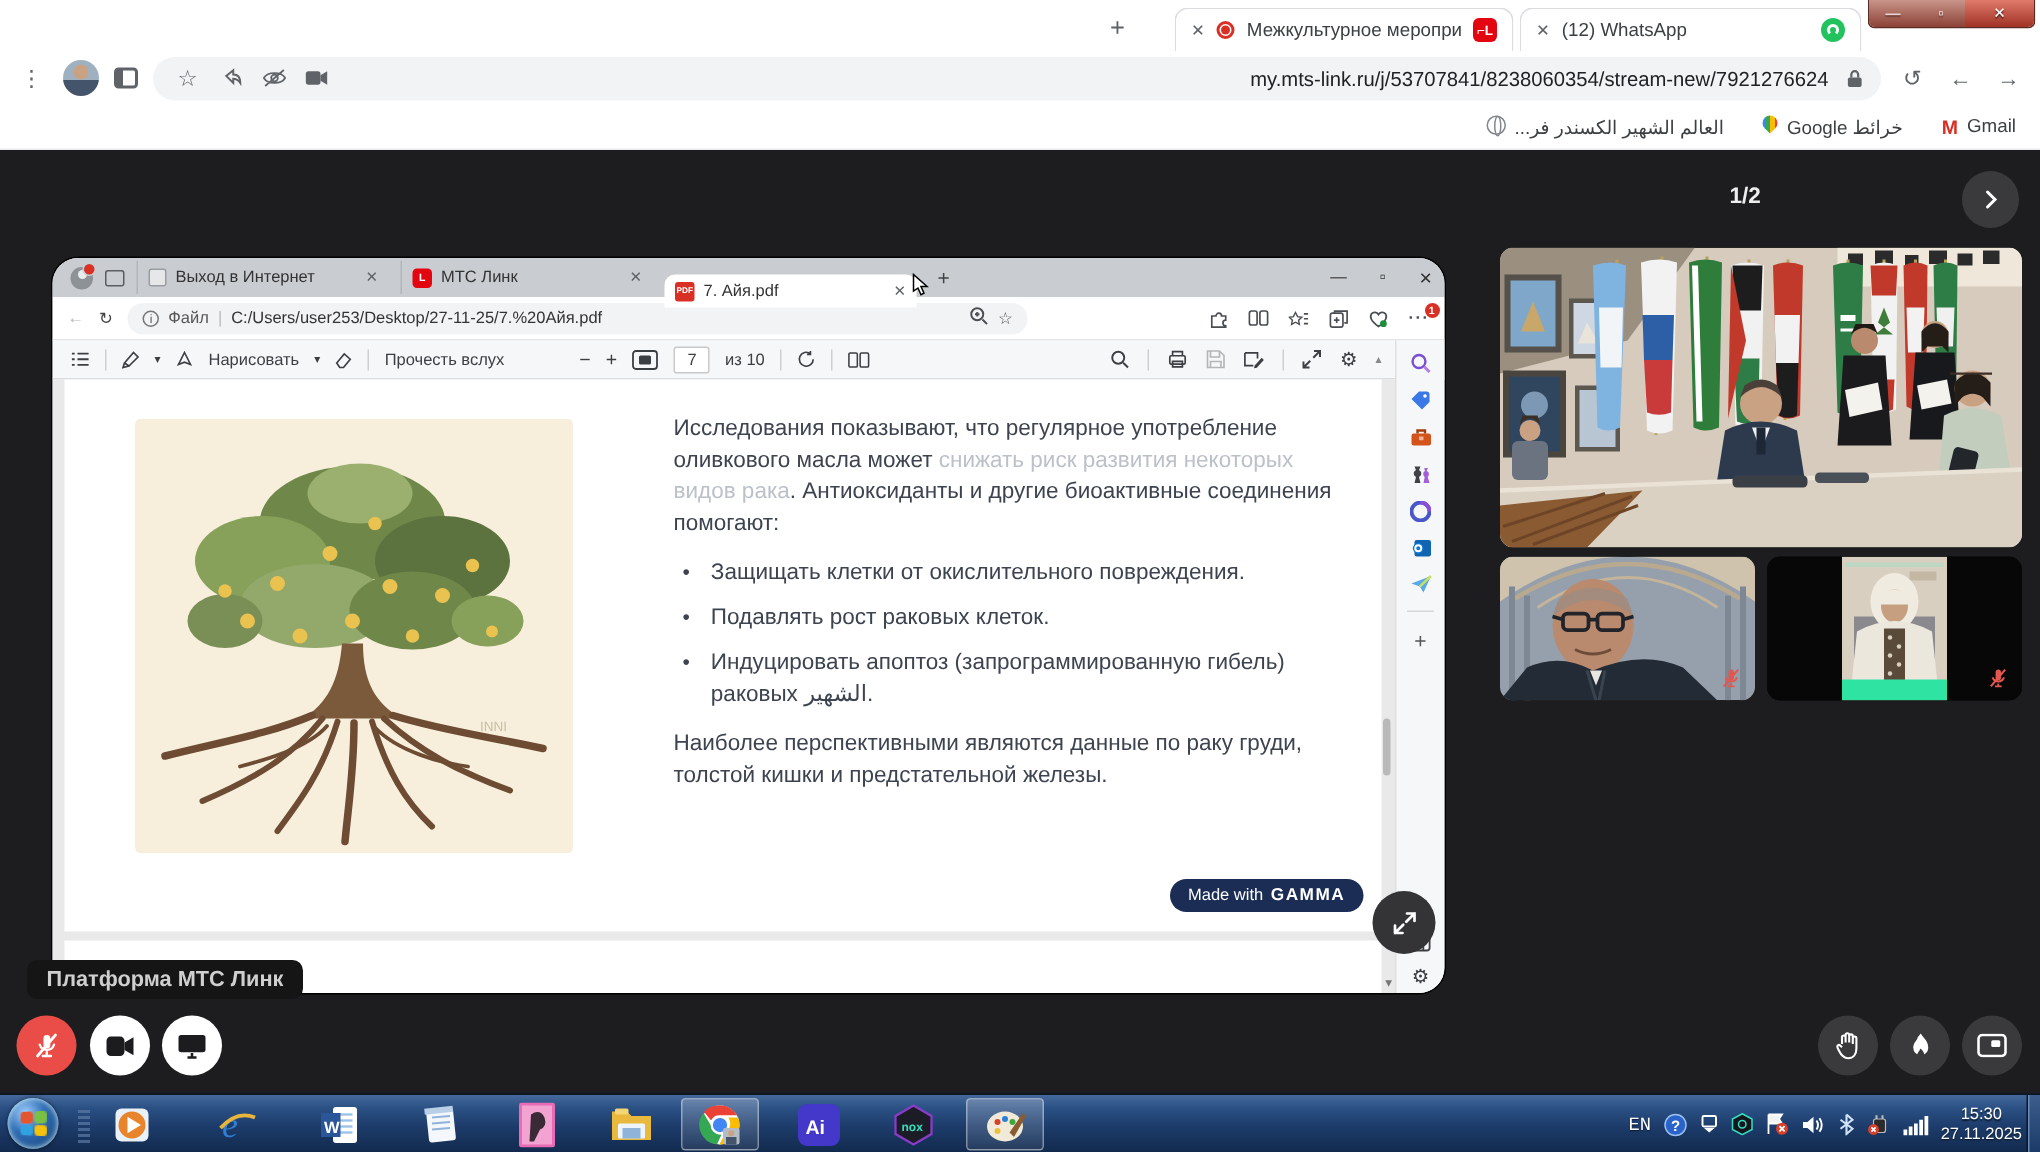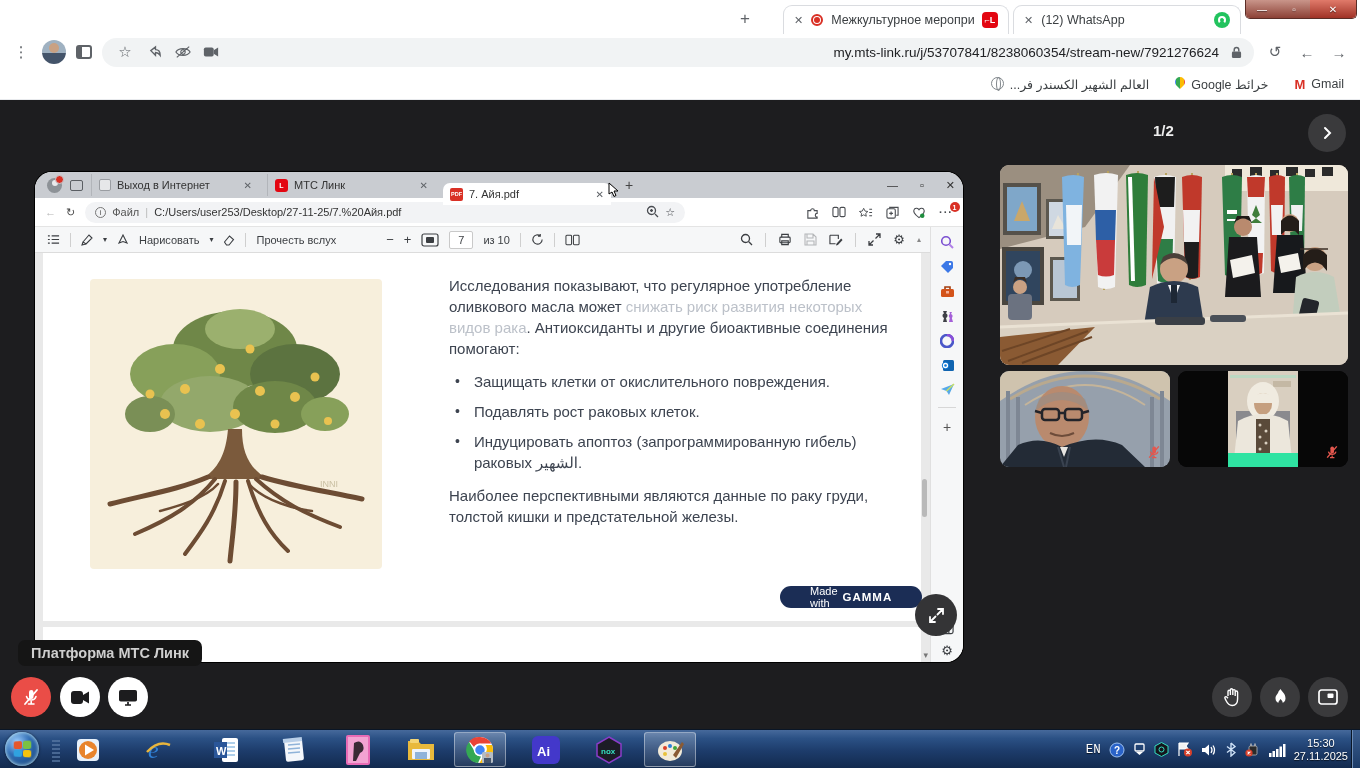--- a/index.html
+++ b/index.html
@@ -89,21 +89,21 @@
 
   
   .tree-card { position:absolute; left:47px; top:26px; width:292px; height:290px; border-radius:4px; overflow:hidden; }
   .doc-text { position:absolute; left:372px; top:22px; width:458px; color:#3d4450; font-size:15px; line-height:21px;margin-left:34px; }
   .doc-faded { color:#bcc1c9; }
   .bullets { margin-top:12px; display:flex; flex-direction:column; gap:9px; }
   .bullet { display:flex; gap:14px; padding-left:6px; }
   .bullet .dot { font-size:14px; line-height:21px; }
   .outro { margin-top:12px; }
   .gamma { position:absolute; left:737px; top:333px; height:22px; border-radius:11px; background:#1b2d55; color:#fff;
-           display:flex; align-items:center; gap:5px; padding:0 30px; font-size:11px; }
+           display:flex; align-items:center; gap:5px; padding:0 12px; font-size:11px; }
   .gamma b { letter-spacing:1px; font-size:11.5px; }
 
   
   .platform-tip { position:absolute; left:18px; top:640px; background:#151515; color:#cfcfcf; font-size:14.5px; font-weight:bold;
                   padding:5px 13px; border-radius:7px; z-index:6; }
   .cbtn { position:absolute; width:40px; height:40px; border-radius:50%; display:flex; align-items:center; justify-content:center; }
   .cbtn.red { background:#ea4d47; }
   .cbtn.white { background:#fff; }
   .cbtn.dark { background:#3a3a3c; }
 

